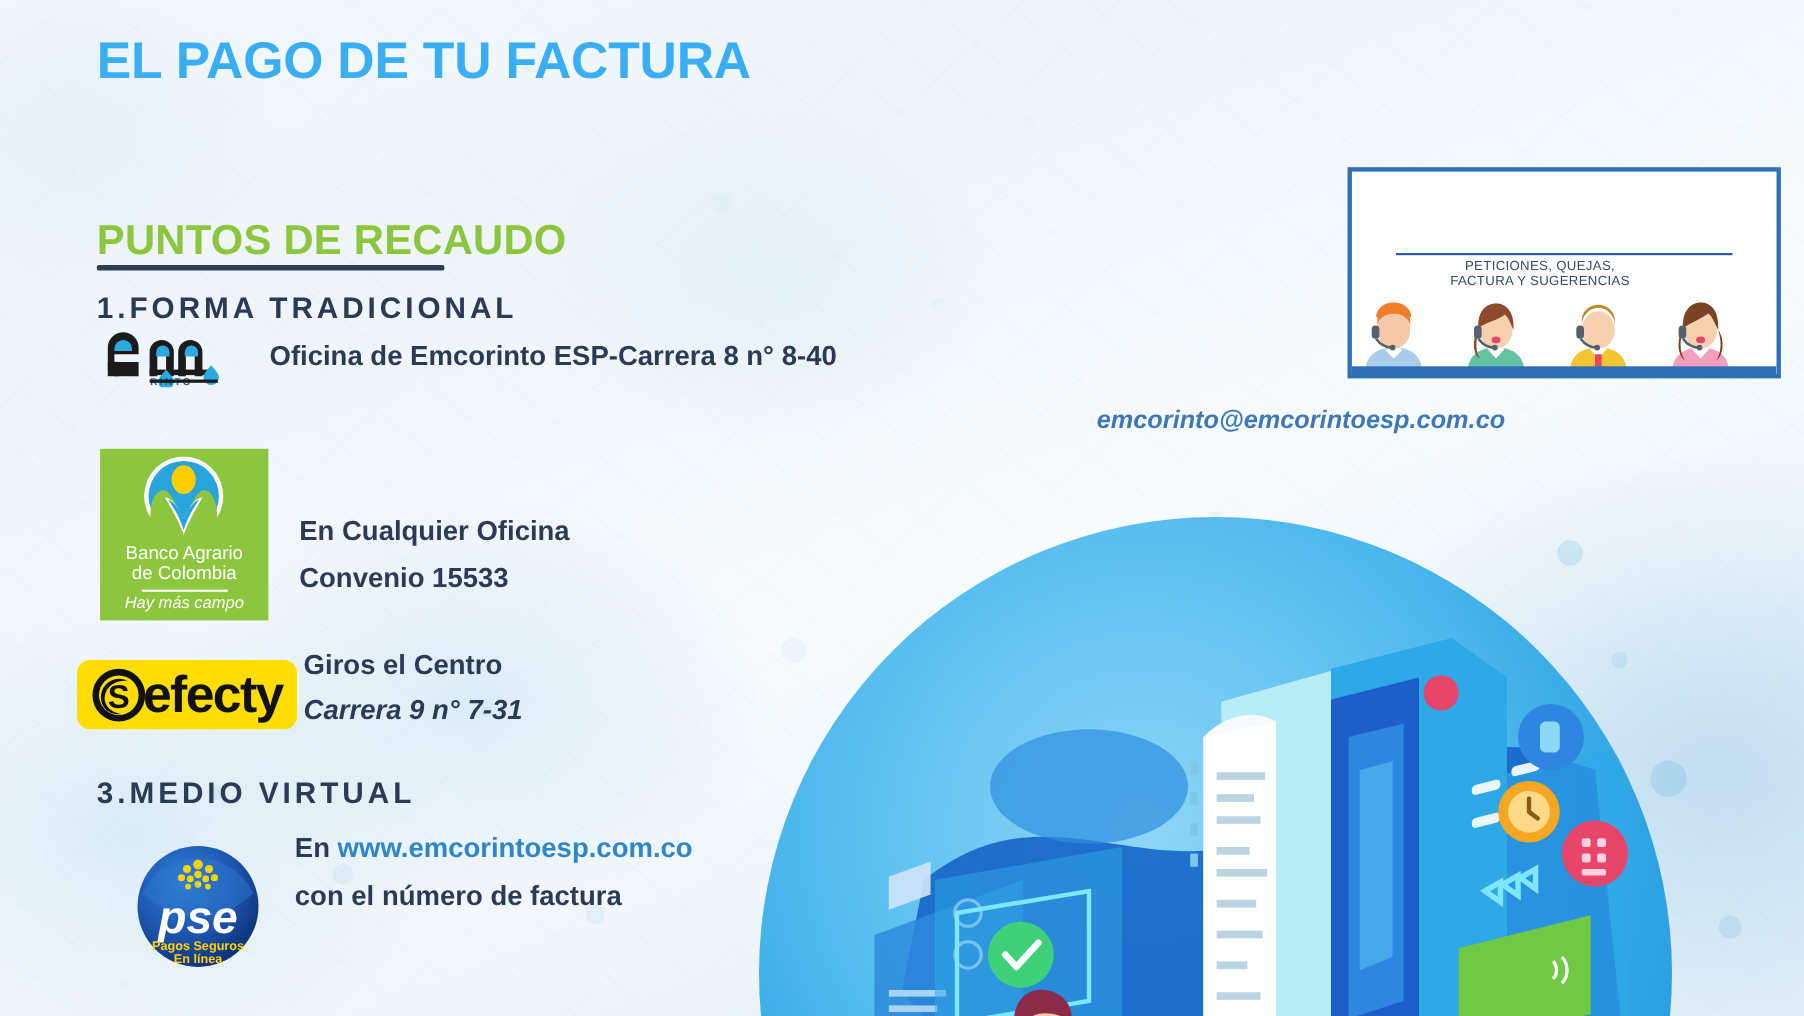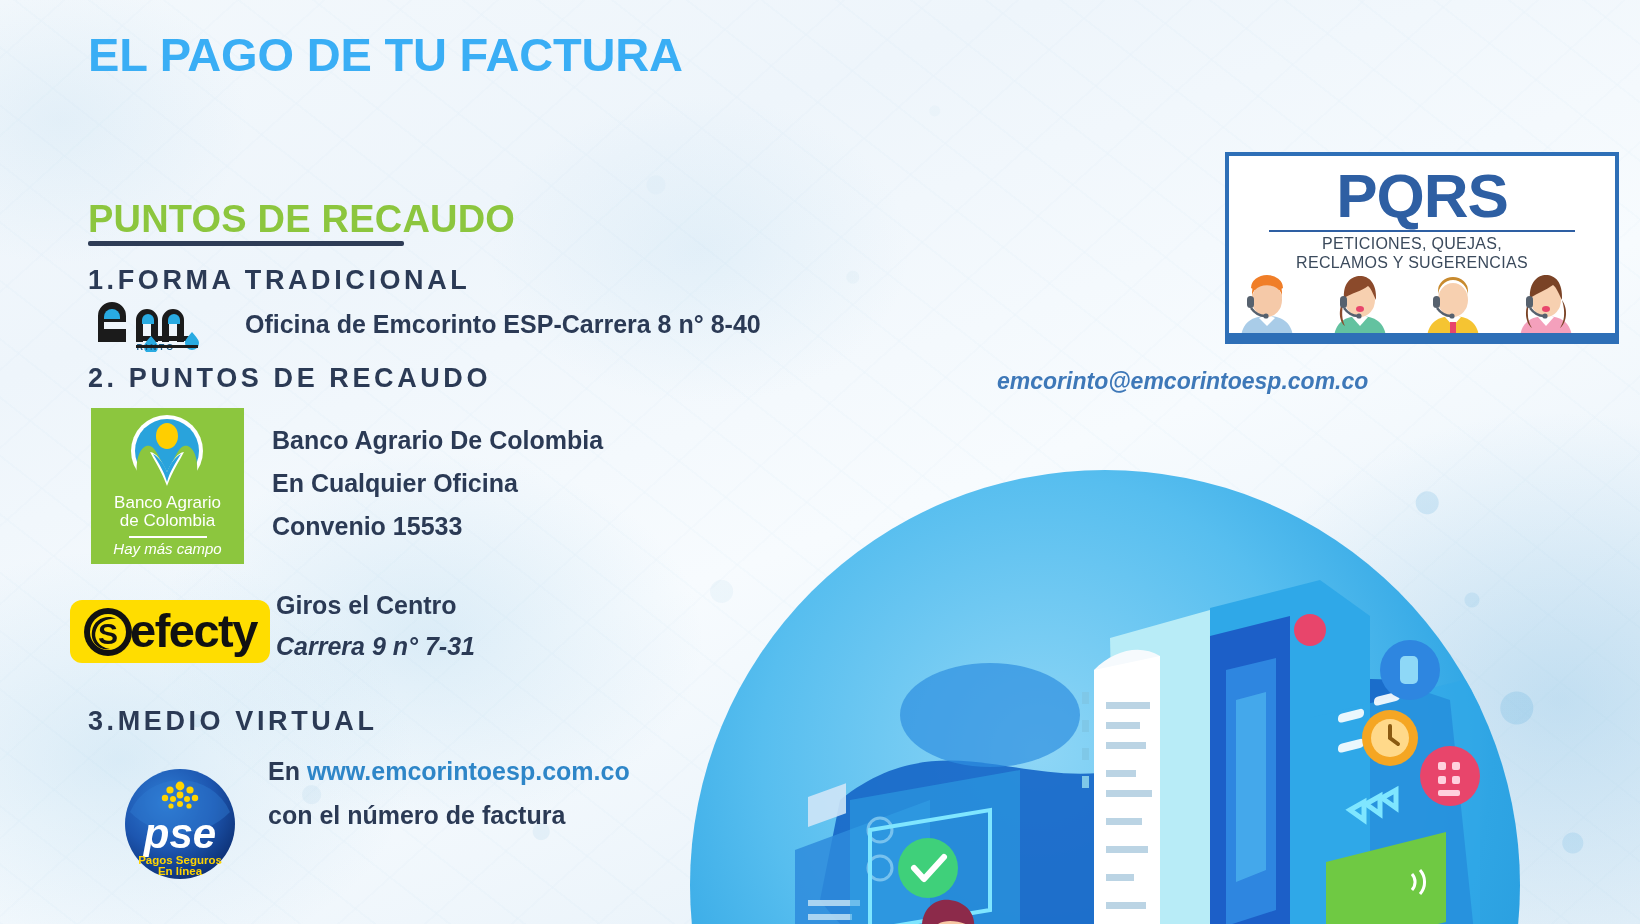--- a/index.html
+++ b/index.html
@@ -130,22 +130,22 @@
   .pqrs{
     position:absolute;left:1225px;top:152px;width:386px;height:184px;
     border:4px solid #2E6FB7;background:#ffffff;overflow:hidden;
   }
   .pqrs-word{
     position:absolute;left:0;top:4px;width:386px;text-align:center;
     font-size:62px;font-weight:bold;color:#2E5FA3;letter-spacing:-1px;
   }
   .pqrs-rule{position:absolute;left:40px;top:74px;width:306px;height:2px;background:#2E5FA3;}
   .pqrs-sub{
-    position:absolute;left:12px;top:78px;width:342px;text-align:center;
-    font-size:16px;color:#3B4A5C;line-height:1.2;letter-spacing:.3px;
+    position:absolute;left:0;top:78px;width:342px;text-align:center;
+    font-size:12px;color:#3B4A5C;line-height:1.2;letter-spacing:.3px;
   }
   .agents{position:absolute;left:0;bottom:0;width:386px;height:66px;}
   .pqrs-base{position:absolute;left:0;bottom:0;width:386px;height:7px;background:#2E6FB7;}
 
   .att-line{position:absolute;left:997px;top:331px;font-size:22px;font-weight:bold;color:#2B3A55;}
   .att-num{color:#FF0000;font-size:24px;font-weight:bold;margin-left:8px;letter-spacing:.3px;}
   .mail{
     position:absolute;left:997px;top:368px;font-size:23px;font-weight:bold;
     font-style:italic;color:#3E78B8;
   }
@@ -190,21 +190,20 @@
       <path d="M59 40 c5 6 7 8 7 11 a7 7 0 0 1 -14 0 c0 -3 2 -5 7 -11 z" fill="#29ABE2"></path>
       <path d="M100 36 c5 6 7 8 7 11 a7 7 0 0 1 -14 0 c0 -3 2 -5 7 -11 z" fill="#29ABE2"></path>
 
       <text x="64" y="54" font-family="'Liberation Sans',sans-serif" font-size="9" font-weight="bold" fill="#1D5F8A" letter-spacing="2.2" text-anchor="middle">RINTO</text>
       <rect x="44" y="49" width="62" height="3" fill="#1b1b1b"></rect>
     </svg>
   </div>
 
   <div class="info office-line">Oficina de Emcorinto ESP-Carrera 8 n° 8-40</div>
 
-  <div class="step" id="step2">2. PUNTOS DE RECAUDO</div>
 
   <div class="ba-card">
     <svg class="ba-mark" viewBox="0 0 97 82" aria-hidden="true">
       <circle cx="48" cy="37" r="36" fill="#ffffff"></circle>
       <circle cx="48" cy="37" r="32" fill="#29A3DC"></circle>
       <ellipse cx="48" cy="22" rx="11" ry="13" fill="#FFCE00"></ellipse>
       <path d="M18 62 c-2 -22 6 -32 13 -30 c6 2 8 10 17 26 l0 20 -30 0 z" fill="#8CC63E"></path>
       <path d="M78 62 c2 -22 -6 -32 -13 -30 c-6 2 -8 10 -17 26 l0 20 30 0 z" fill="#8CC63E"></path>
       <path d="M31 38 c6 1 11 7 17 20 c6 -13 11 -19 17 -20 c-4 8 -11 18 -17 34 c-6 -16 -13 -26 -17 -34 z" fill="#ffffff"></path>
       <path d="M34 40 c6 3 11 10 14 18 c3 -8 8 -15 14 -18 c-5 8 -11 17 -14 28 c-3 -11 -9 -20 -14 -28 z" fill="#29A3DC"></path>
@@ -213,21 +212,20 @@
       <div>Banco Agrario</div>
       <div>de Colombia</div>
     </div>
     <div class="ba-div"></div>
     <div class="ba-slogan" style="top:133px;">
       <div>Hay más campo</div>
 
     </div>
   </div>
 
-  <div class="info ba-l1">Banco Agrario De Colombia</div>
   <div class="info ba-l2">En Cualquier Oficina</div>
   <div class="info ba-l3">Convenio 15533</div>
 
   <div class="ef-card">
     <svg class="ef-mark" viewBox="0 0 52 52" aria-hidden="true">
       <circle cx="26" cy="26" r="24" fill="#111111"></circle>
       <circle cx="26" cy="26" r="18" fill="#FFDD00"></circle>
       <path d="M34 13 c-9 -5 -22 0 -24 12 c-2 12 8 20 18 18 c-12 -2 -17 -11 -14 -19 c3 -9 13 -12 20 -11 z" fill="#111111"></path>
       <text x="26" y="38" font-family="'Liberation Sans',sans-serif" font-size="30" font-weight="bold" fill="#111111" text-anchor="middle">S</text>
     </svg>
@@ -268,25 +266,24 @@
       <text x="56" y="107" font-family="'Liberation Sans',sans-serif" font-size="11.5" font-weight="bold" fill="#FFD400" text-anchor="middle">En línea</text>
     </svg>
   </div>
 
   <div class="info pse-l1">
     <span>En </span><span class="url">www.emcorintoesp.com.co</span>
   </div>
   <div class="info pse-l2">con el número de factura</div>
 
   <div class="pqrs">
-    <div class="pqrs-word">PQRS</div>
     <div class="pqrs-rule"></div>
     <div class="pqrs-sub">
       <div>PETICIONES, QUEJAS,</div>
-      <div>RECLAMOS Y SUGERENCIAS</div>
+      <div>FACTURA Y SUGERENCIAS</div>
     </div>
     <svg class="agents" viewBox="0 0 386 66" aria-hidden="true">
 
       <g>
         <path d="M12 66 c0 -18 12 -24 26 -24 c14 0 26 6 26 24 z" fill="#A9CCE8"></path>
         <path d="M30 44 l8 8 8 -8 -8 -4 z" fill="#ffffff"></path>
         <ellipse cx="38" cy="26" rx="15" ry="17" fill="#F5C9A8"></ellipse>
         <path d="M23 24 a15 14 0 0 1 30 0 l0 -6 a15 13 0 0 0 -30 0 z" fill="#F07E28"></path>
         <path d="M22 14 a16 13 0 0 1 32 0 l-4 2 a14 10 0 0 0 -24 0 z" fill="#F07E28"></path>
         <rect x="18" y="22" width="7" height="12" rx="3.5" fill="#56616E"></rect>

